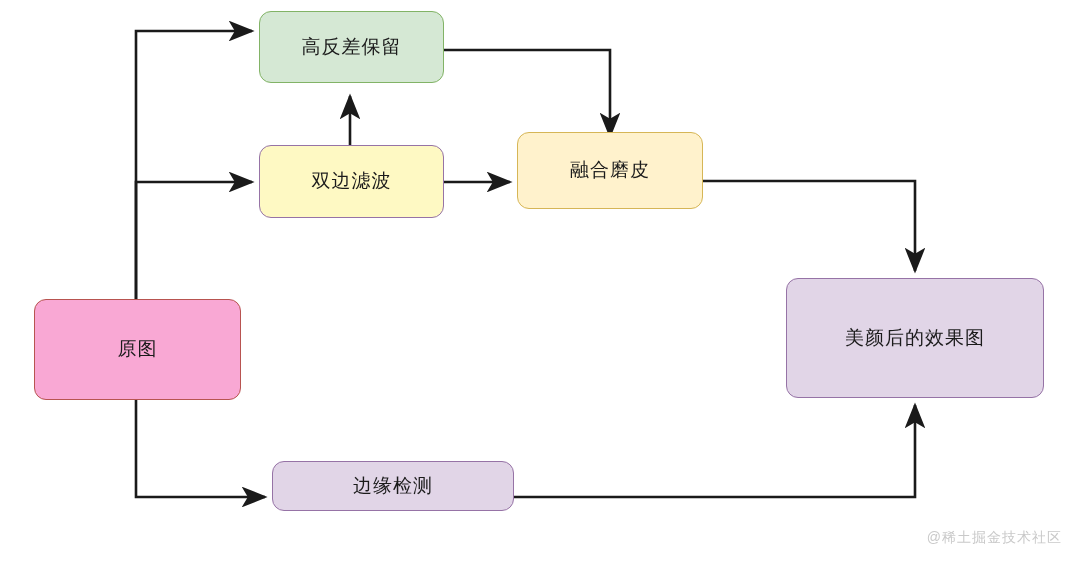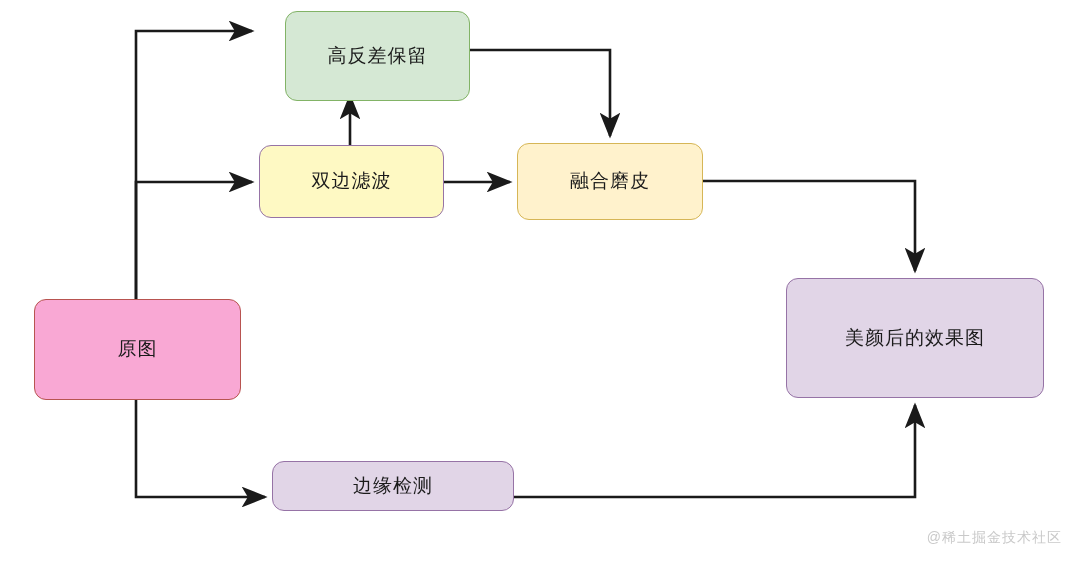--- a/index.html
+++ b/index.html
@@ -79,29 +79,29 @@
         <polyline points="444,50 610,50 610,136" marker-end="url(#arrowhead)" stroke="#1a1a1a"></polyline>
         <polyline points="703,181 915,181 915,271" marker-end="url(#arrowhead)" stroke="#1a1a1a"></polyline>
         <polyline points="514,497 915,497 915,405" marker-end="url(#arrowhead)" stroke="#1a1a1a"></polyline>
       </g>
   </svg>
 
   <div class="node" style="left: 34px; top: 299px; width: 207px; height: 101px; background: #f9a8d4; border-color: rgb(184, 84, 80);">
     <span class="node-label">原图</span>
   </div>
 
-  <div class="node" style="left: 259px; top: 11px; width: 185px; height: 90px; background: rgb(213, 232, 212); border-color: rgb(130, 179, 102); margin-left: 26px;">
+  <div class="node" style="left: 259px; top: 11px; width: 185px; height: 72px; background: rgb(213, 232, 212); border-color: rgb(130, 179, 102);">
     <span class="node-label">高反差保留</span>
   </div>
 
   <div class="node" style="left: 259px; top: 145px; width: 185px; height: 73px; background: #fef9c3; border-color: rgb(150, 115, 166);">
     <span class="node-label">双边滤波</span>
   </div>
 
-  <div class="node" style="left: 517px; top: 143px; width: 186px; height: 77px; background: rgb(255, 242, 204); border-color: rgb(214, 182, 86);">
+  <div class="node" style="left: 517px; top: 132px; width: 186px; height: 77px; background: rgb(255, 242, 204); border-color: rgb(214, 182, 86);">
     <span class="node-label">融合磨皮</span>
   </div>
 
   <div class="node" style="left: 272px; top: 461px; width: 242px; height: 50px; background: rgb(225, 213, 231); border-color: rgb(150, 115, 166);">
     <span class="node-label">边缘检测</span>
   </div>
 
   <div class="node" style="left: 786px; top: 278px; width: 258px; height: 120px; background: rgb(225, 213, 231); border-color: rgb(150, 115, 166); text-align: right;">
     <span class="node-label">美颜后的效果图</span>
   </div>

